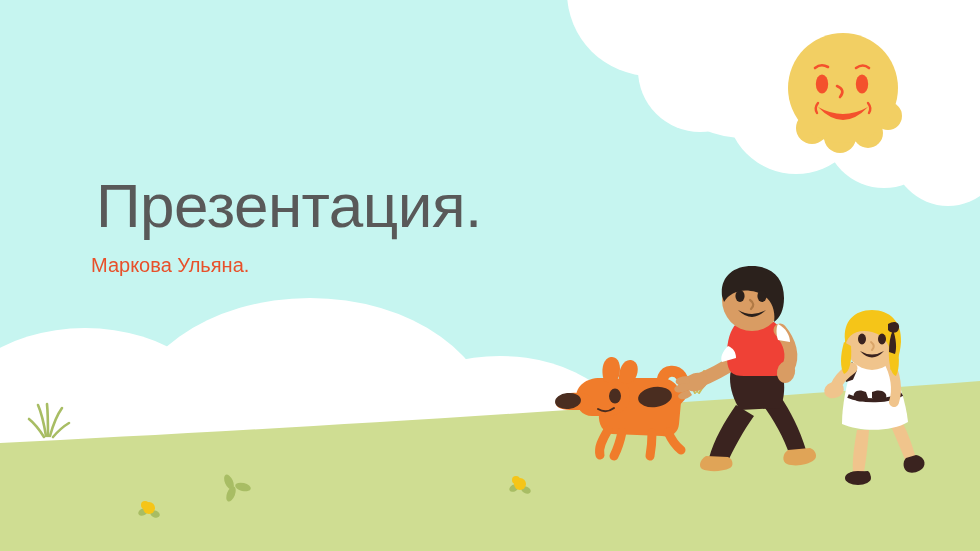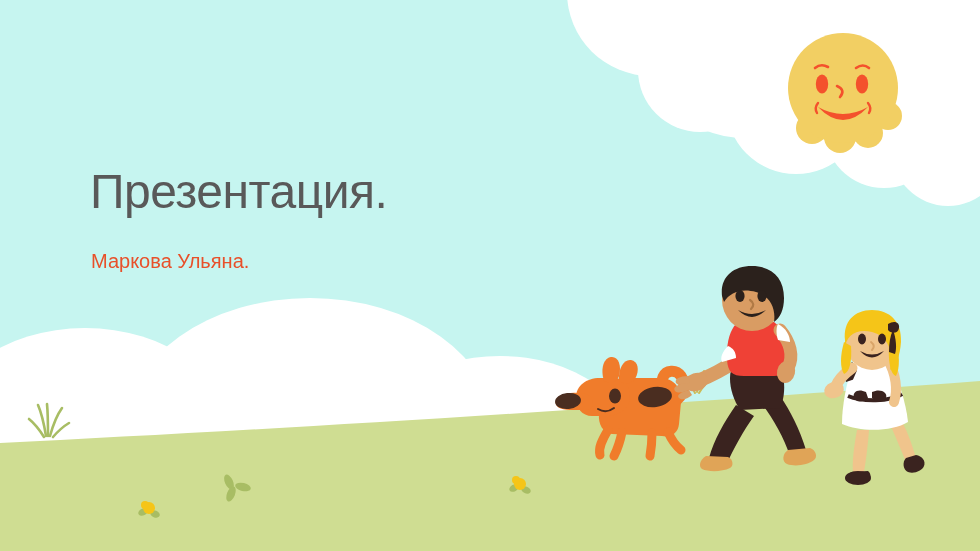--- a/index.html
+++ b/index.html
@@ -23,35 +23,35 @@
     height: 551px;
   }
   .text-block {
     position: absolute;
     left: 88px;
     top: 166px;
     width: 560px;
   }
   #slide-title {
     font-family: "Liberation Sans", sans-serif;
-    font-size: 48px;
+    font-size: 62px;
     font-weight: 300;
     line-height: 1.02;
     letter-spacing: -0.5px;
     color: #595959;
-    margin: 2px;
+    margin: 8px;
     white-space: nowrap;
   }
   #slide-subtitle {
     font-family: "Liberation Sans", sans-serif;
     font-size: 20px;
     font-weight: 400;
     line-height: 1.2;
     color: #e8502a;
-    margin: 32px 0 0 3px;
+    margin: 16px 0 0 3px;
     white-space: nowrap;
   }
 </style>
 </head>
 <body>
 
 <div id="slide">
 
   <svg id="art" viewBox="0 0 980 551" xmlns="http://www.w3.org/2000/svg">
 

